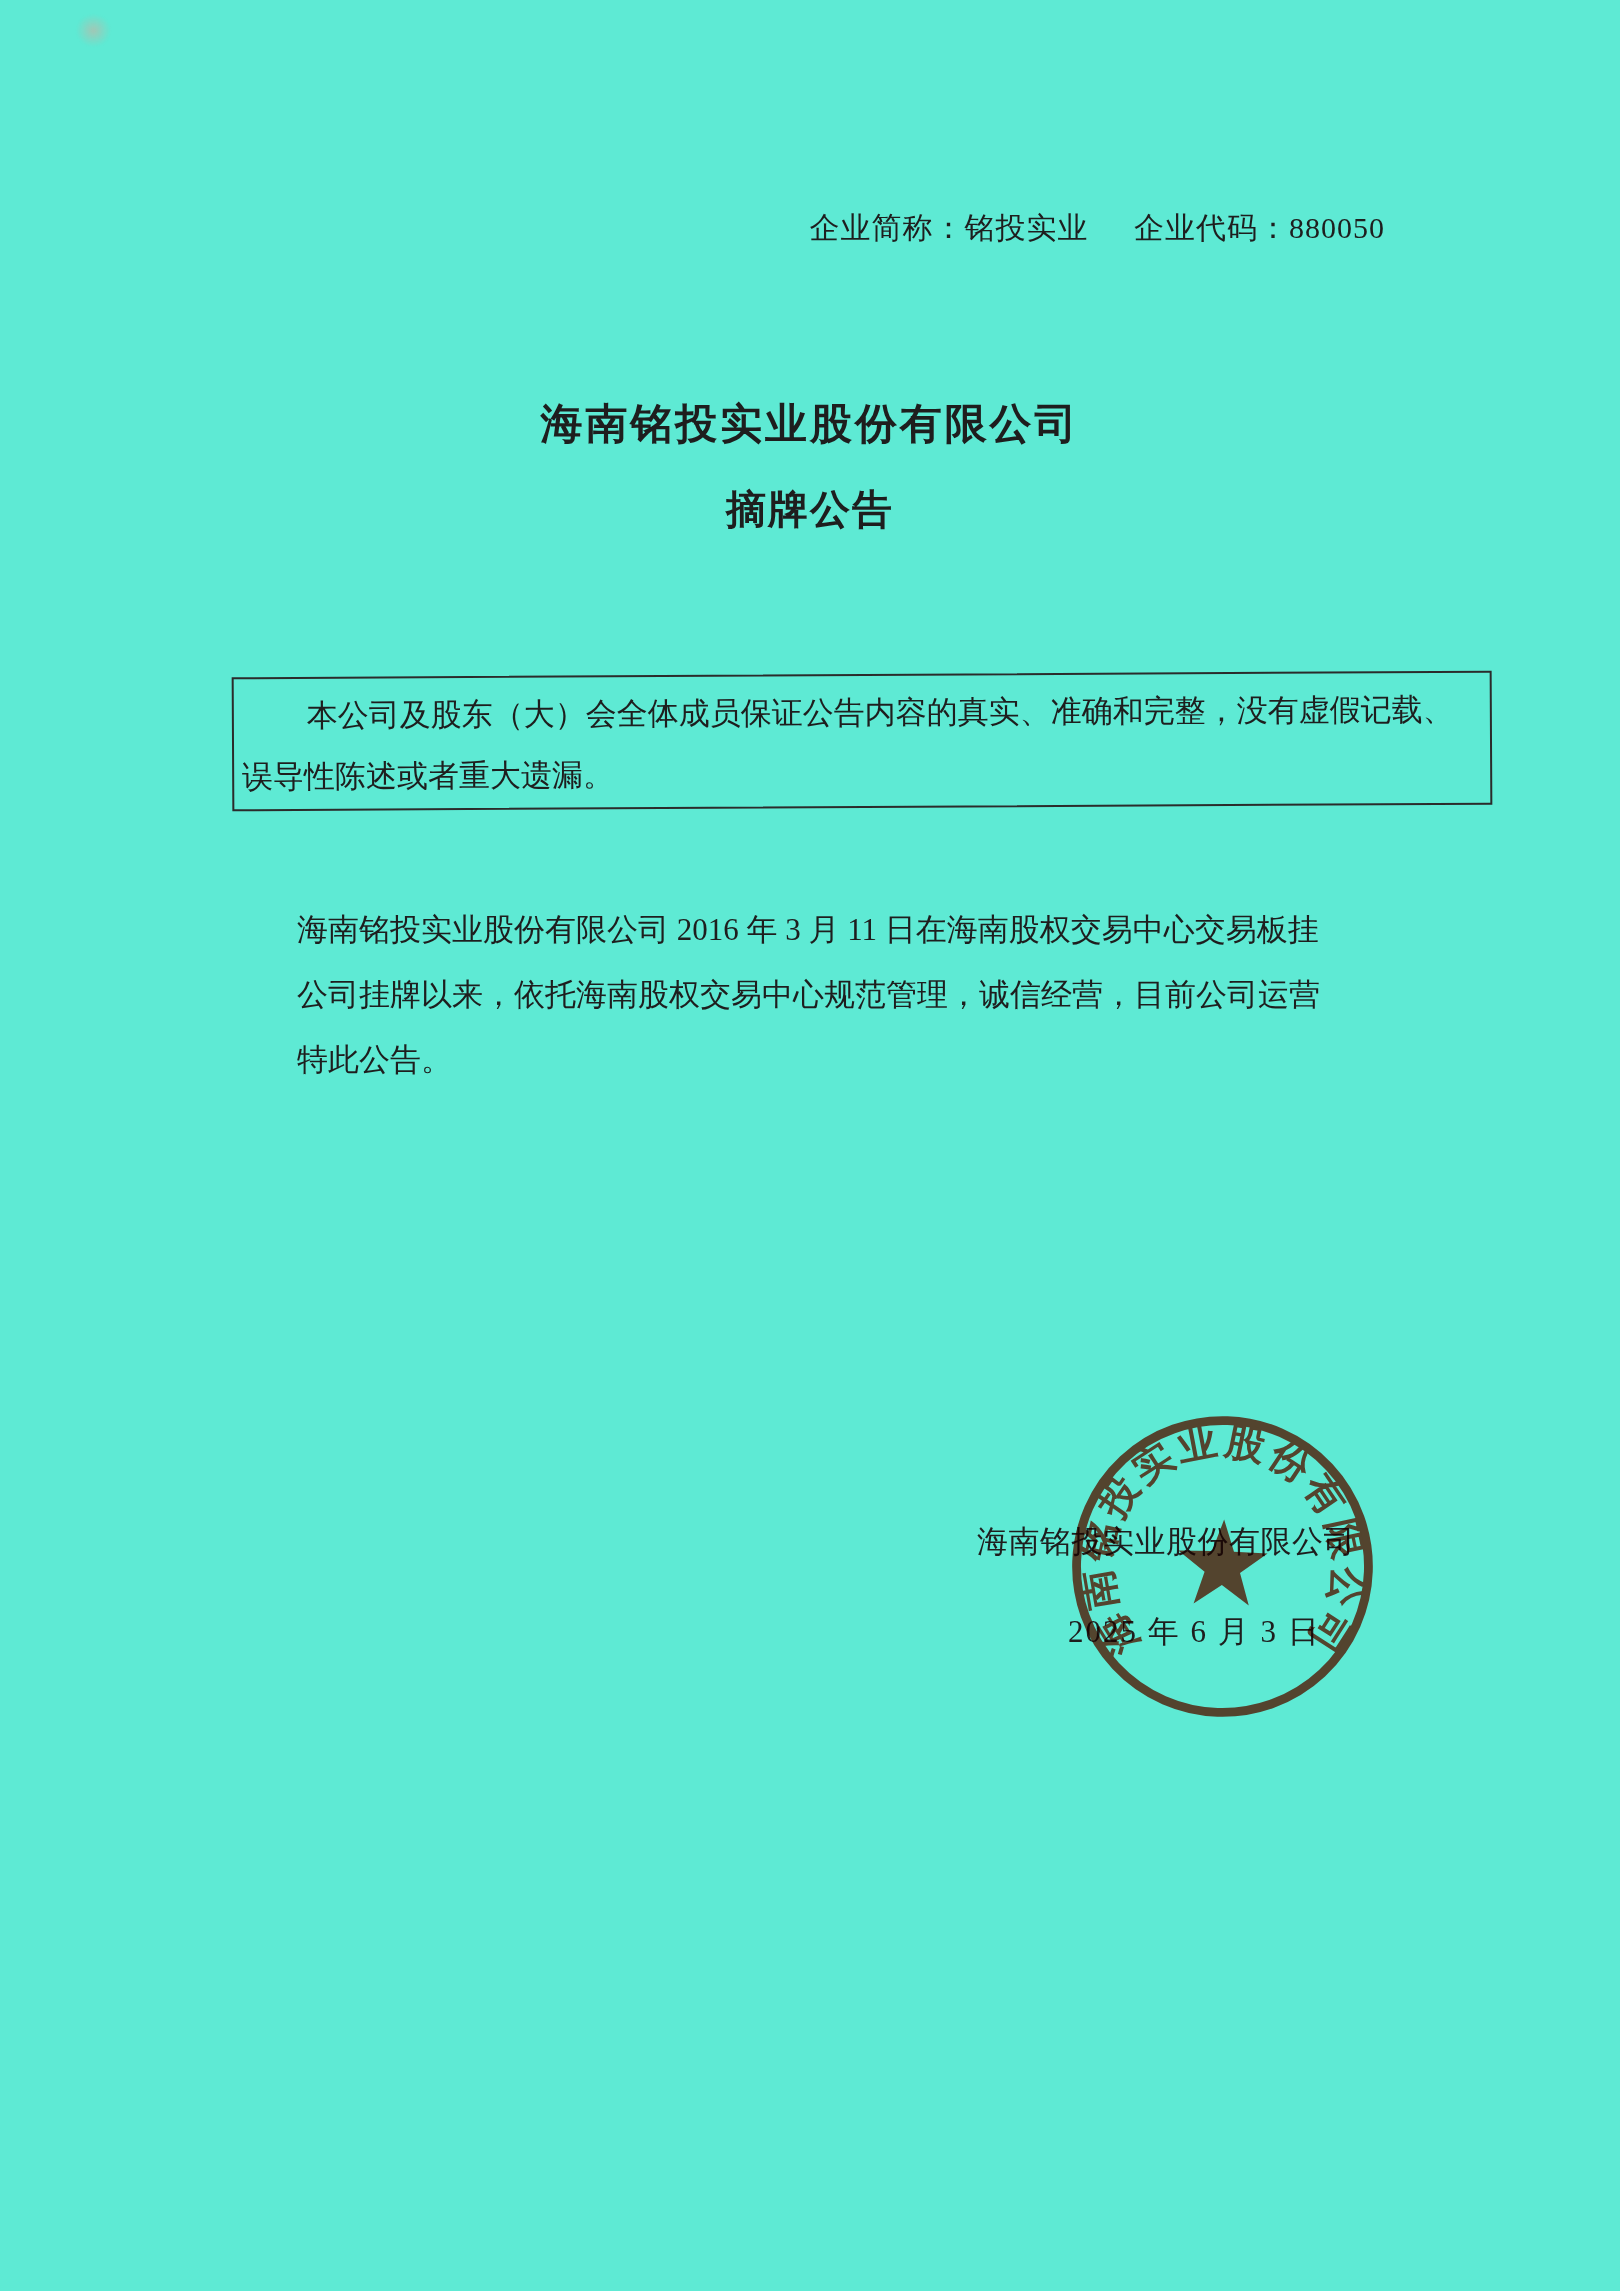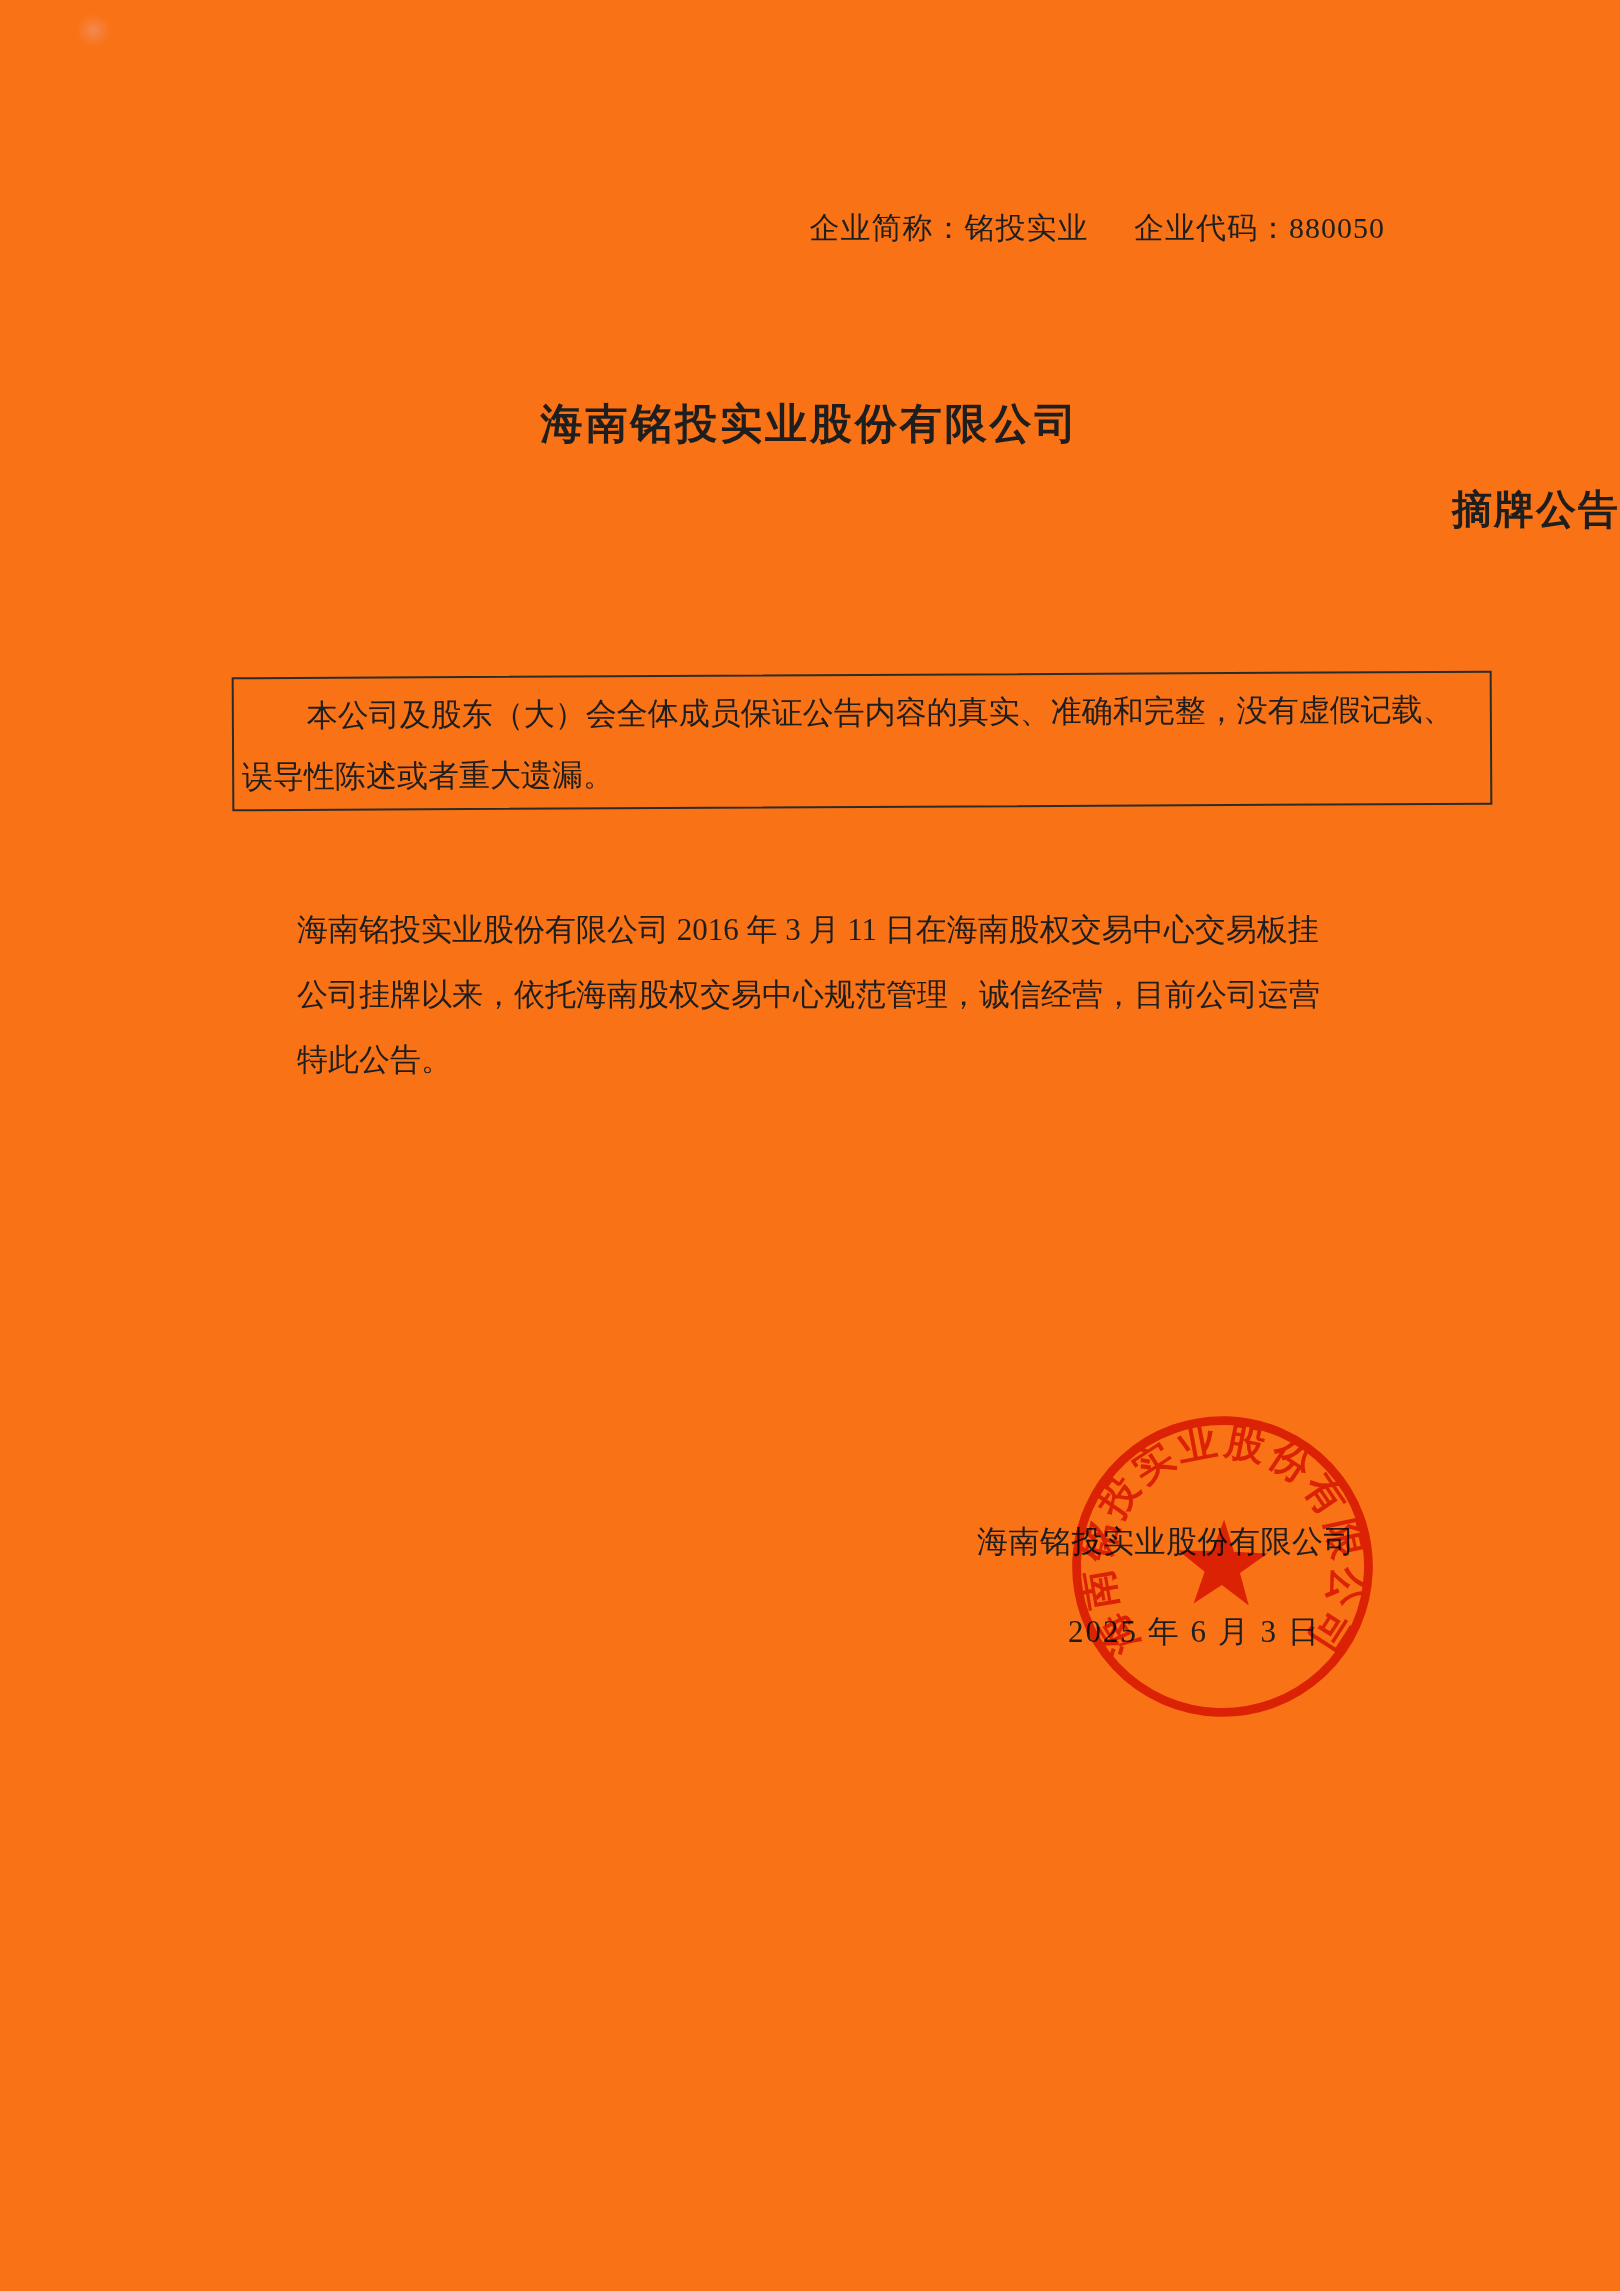--- a/index.html
+++ b/index.html
@@ -1,20 +1,20 @@
 <!DOCTYPE html>
 <html><head>
 <meta charset="utf-8">
 <style>
   html,body{margin:0;padding:0;background:#9a9a9a;}
   .page{
     position:relative;
     width:1620px;height:2292px;
     margin:0 auto;
-    background:#f97316;
+    background:#5eead4;
     font-family:"Liberation Serif","DejaVu Serif",serif;
     color:#1e1e1e;
     overflow:hidden;
   }
   
   .corner-smudge{
     position:absolute;left:76px;top:13.7px;width:35px;height:33px;
     background:radial-gradient(closest-side, rgba(238,160,148,.48), rgba(238,160,148,.18) 60%, rgba(238,160,148,0) 100%);
     filter:blur(1px);
     border-radius:40% 55% 45% 55%;
@@ -24,21 +24,21 @@
     font-size:30px;letter-spacing:1px;white-space:nowrap;
   }
   .header span{display:inline-block;}
   .header .gap{margin-left:37px;}
   .title1{
     position:absolute;top:396px;left:0;width:100%;margin:0;
     text-align:center;font-size:42px;font-weight:bold;letter-spacing:2.9px;
   }
   .title2{
     position:absolute;top:482px;left:0;width:100%;margin:0;
-    text-align:right;font-size:40px;font-weight:bold;letter-spacing:2px;
+    text-align:center;font-size:40px;font-weight:bold;letter-spacing:2px;
   }
   .decl-box{
     position:absolute;left:232px;top:674px;width:1260px;height:134px;
     box-sizing:border-box;border:2.9px solid #2b2b2b;
     transform:rotate(-0.3deg);
     padding:5.9px 13.7px 0 7.8px;
     font-size:31px;line-height:61px;
   }
   .decl-box p{margin:0;white-space:nowrap;}
   .body{

